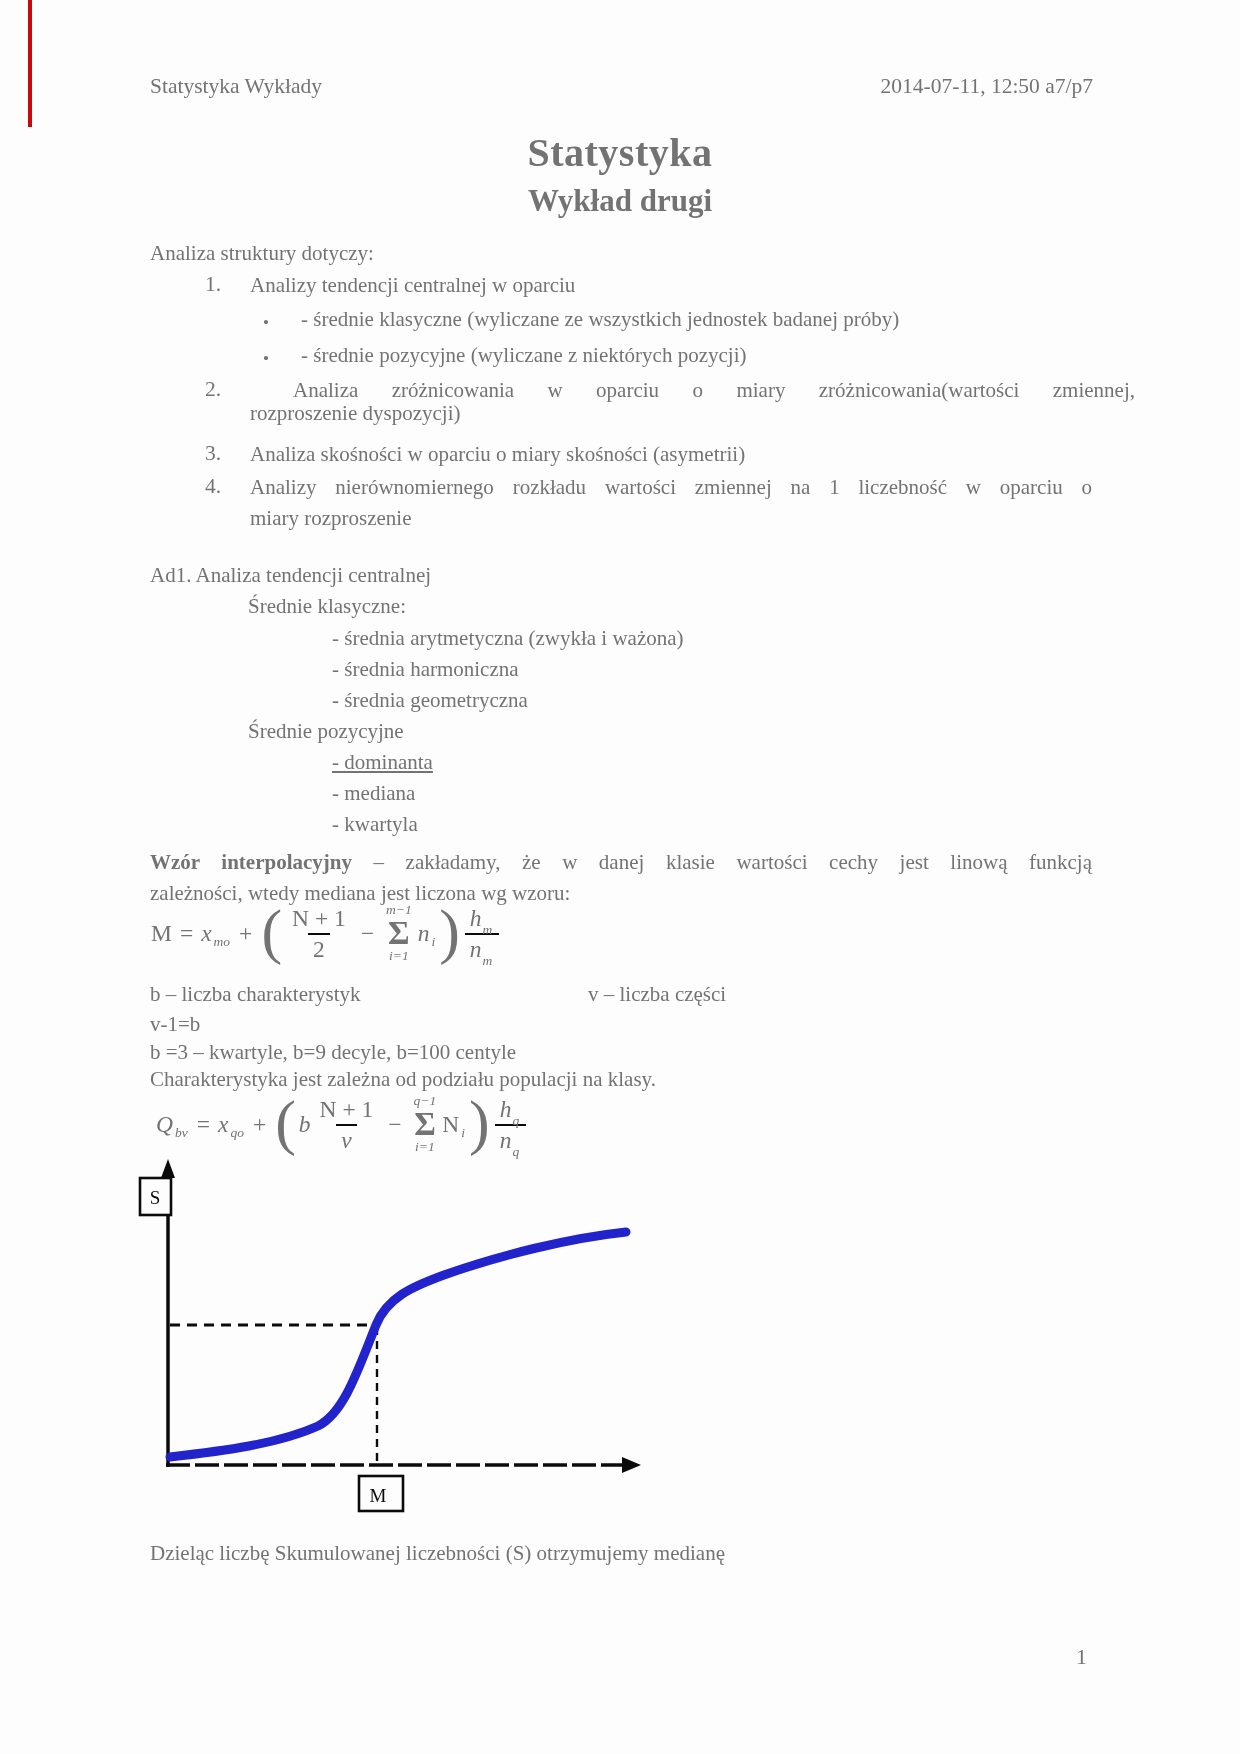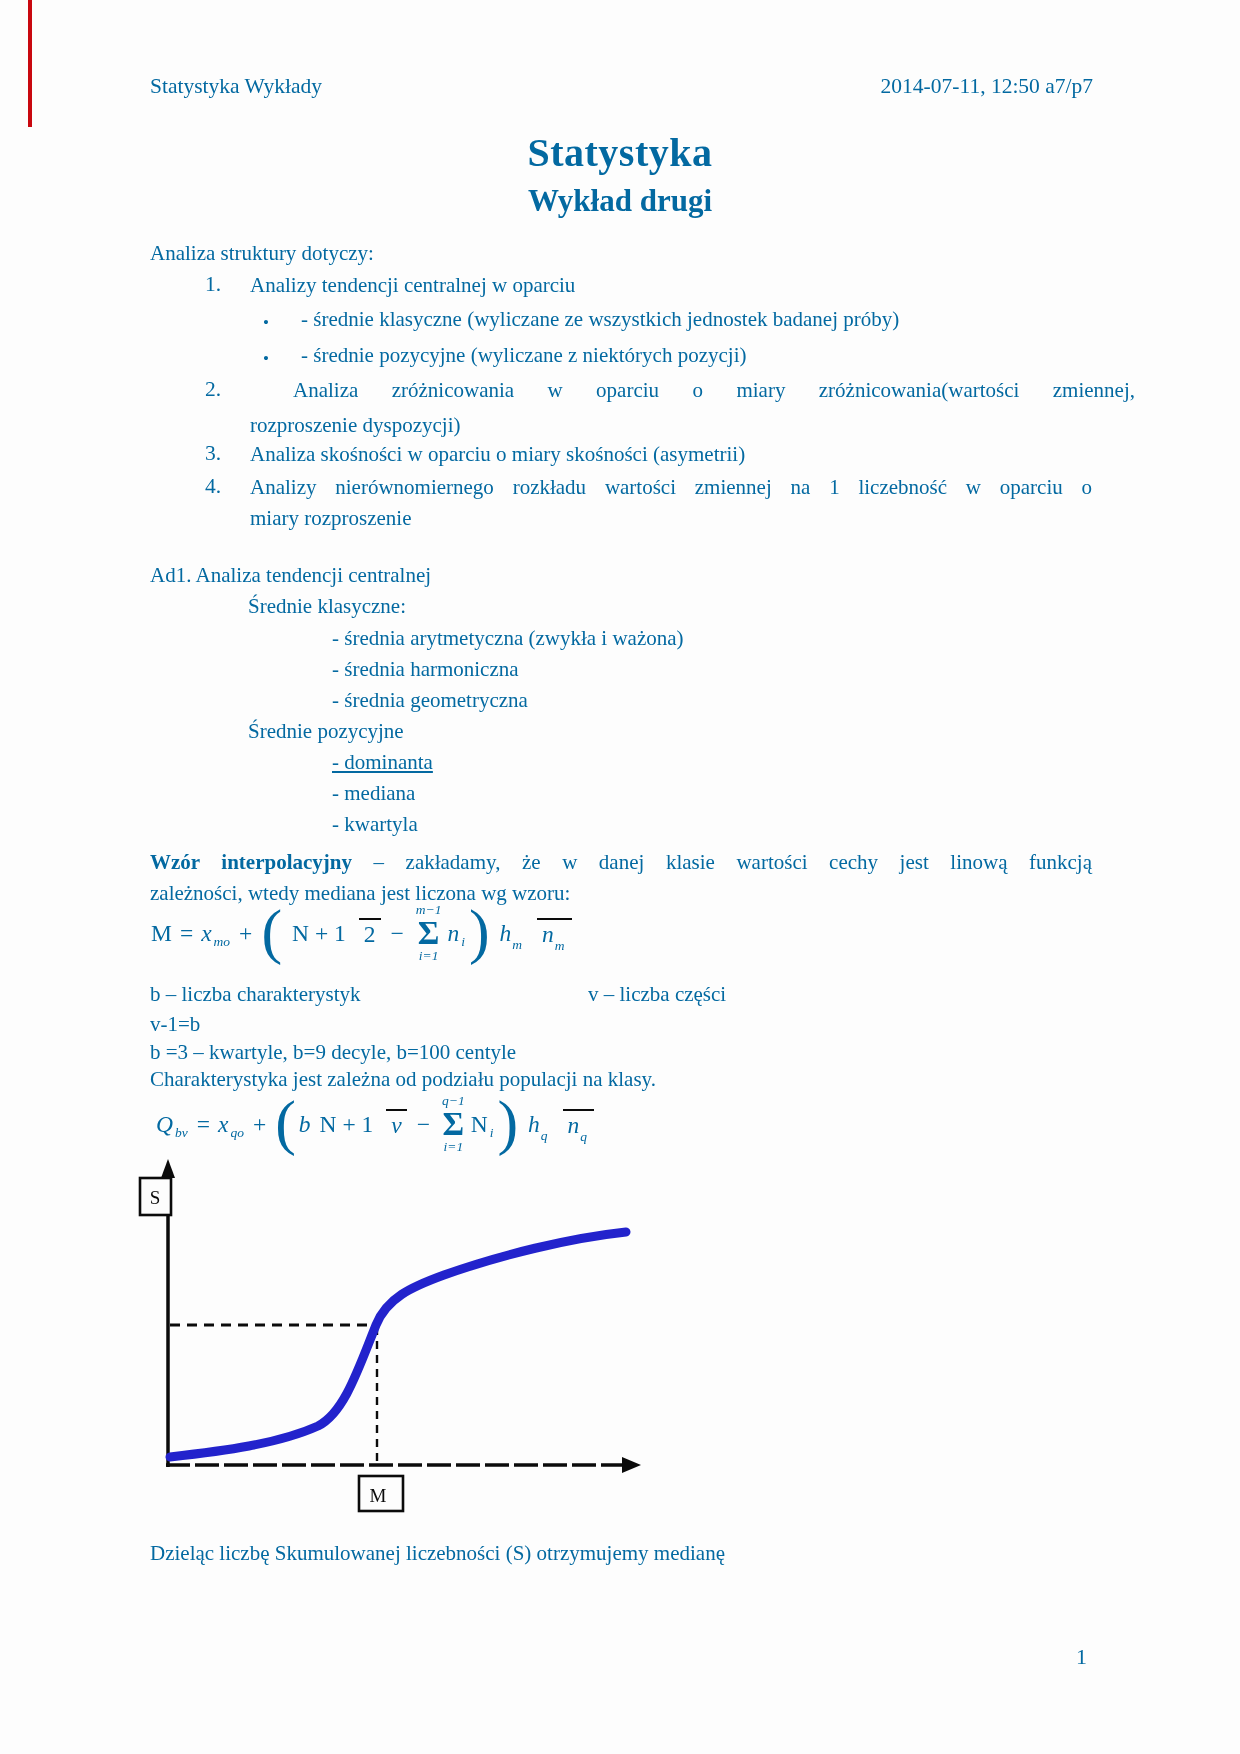--- a/index.html
+++ b/index.html
@@ -1,41 +1,41 @@
 <!DOCTYPE html>
 <html><head>
 <meta charset="utf-8">
 <style>
   * { margin:0; padding:0; box-sizing:border-box; }
   html,body { background:#e8e8e8; }
   .page {
     position:relative; width:1240px; height:1754px;
     background:#fdfdfd; margin:0 auto; overflow:hidden;
     font-family:"Liberation Serif","DejaVu Serif",serif;
-    color:#0369a1;
+    color:#737373;
     padding-left:24px;
   }
   .red-mark { position:absolute; left:28px; top:0; width:4px; height:127px; background:#c9080f; }
   .ln { position:absolute; font-size:21px; line-height:1.25; white-space:nowrap; }
   .just { white-space:normal; text-align:justify; text-align-last:justify; }
   .center { left:0; width:1240px; text-align:center; white-space:nowrap; }
   .bold { font-weight:bold; }
   .header-row { position:absolute; left:150px; top:74px; width:943px; display:flex; justify-content:space-between; font-size:21.5px; }
   .title-main { top:128px; font-size:40px; font-weight:bold; letter-spacing:0.5px; }
   .title-sub { top:182px; font-size:31px; font-weight:bold; }
   .marker { position:absolute; font-size:21.5px; }
   .bullet { font-size:17px; top:3px; position:relative; }
   
   .formula { position:absolute; display:flex; align-items:center; font-size:23.5px; }
   .formula .fop { margin:0 7px; }
   .formula .fvar { margin:0 1px; }
   .it { font-style:italic; }
   .fsub { font-size:13.5px; position:relative; top:8px; margin-left:1px; margin-right:2px; }
   .paren { font-size:62px; font-weight:400; line-height:0.85; position:relative; top:-2px; margin:0 2px; }
-  .frac { display:inline-flex; flex-direction:row; align-items:center; line-height:1.15; margin:0 3px;gap:8px; }
+  .frac { display:inline-flex; flex-direction:column; align-items:center; line-height:1.15; margin:0 3px; }
   .frac .den { border-top:2px solid #0b0b0b; }
   .frac .num, .frac .den { padding:1px 5px; text-align:center; }
   .sigma { display:inline-flex; flex-direction:column; align-items:center; line-height:1; margin:0 5px; }
   .sigma .lim { font-size:13.5px; line-height:1.1; }
   .sigma .sym { font-size:33px; line-height:0.95; font-weight:bold; }
   .chart-svg { position:absolute; left:128px; top:1158px; }
   .pagenum { position:absolute; left:1076px; top:1644px; font-size:22px; }
 </style>
 </head>
 <body>
@@ -58,21 +58,21 @@
   <div class="ln" style="left:250px; top:272px;">Analizy tendencji centralnej w oparciu</div>
 
   <span class="marker" style="left:263px; top:306px;"><span class="bullet">•</span></span>
   <div class="ln" style="left:301px; top:306px;">- średnie klasyczne (wyliczane ze wszystkich jednostek badanej próby)</div>
 
   <span class="marker" style="left:263px; top:342px;"><span class="bullet">•</span></span>
   <div class="ln" style="left:301px; top:342px;">- średnie pozycyjne (wyliczane z niektórych pozycji)</div>
 
   <span class="marker" style="left:205px; top:377px;">2.</span>
   <div class="ln just" style="left:250px; top:377px; width:842px;margin-left:43px;">Analiza zróżnicowania w oparciu o miary zróżnicowania(wartości zmiennej,</div>
-  <div class="ln" style="left:250px; top:412px;">rozproszenie dyspozycji)</div>
+  <div class="ln" style="left:250px; top:400px;">rozproszenie dyspozycji)</div>
 
   <span class="marker" style="left:205px; top:441px;">3.</span>
   <div class="ln" style="left:250px; top:441px;">Analiza skośności w oparciu o miary skośności (asymetrii)</div>
 
   <span class="marker" style="left:205px; top:474px;">4.</span>
   <div class="ln just" style="left:250px; top:474px; width:842px;">Analizy nierównomiernego rozkładu wartości zmiennej na 1 liczebność w oparciu o</div>
   <div class="ln" style="left:250px; top:505px;">miary rozproszenie</div>
 
   <div class="ln" style="left:150px; top:562px;">Ad1. Analiza tendencji centralnej</div>
   <div class="ln" style="left:248px; top:593px;">Średnie klasyczne:</div>

